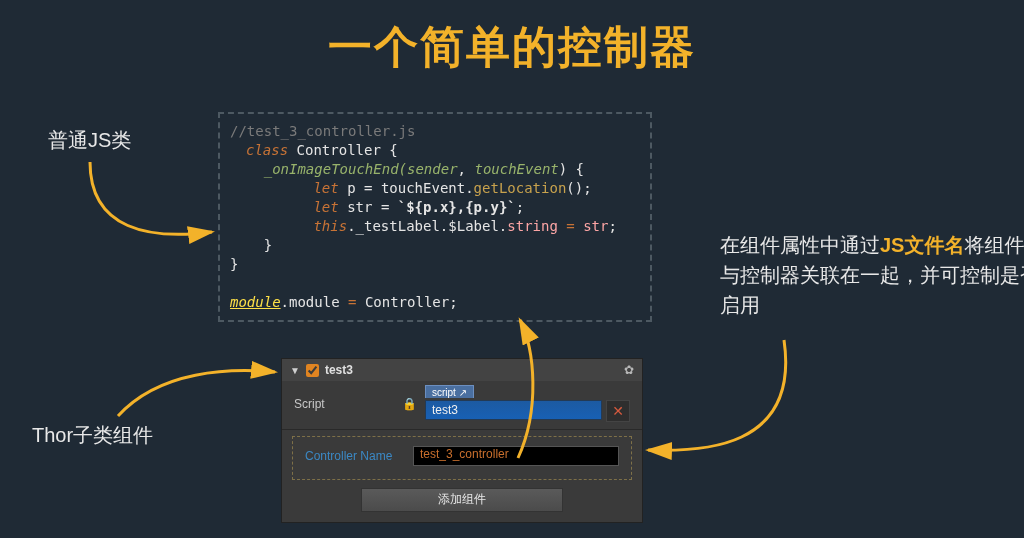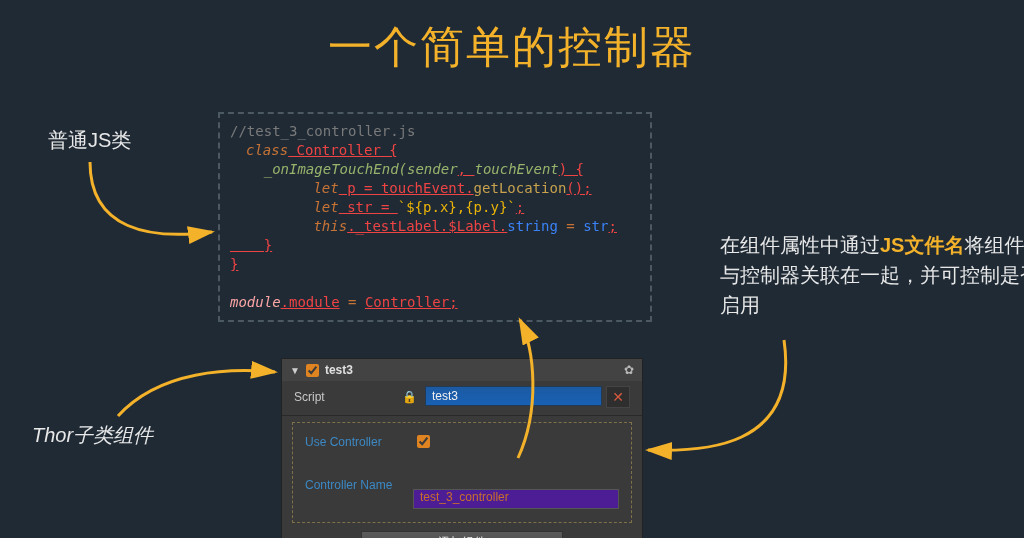--- a/index.html
+++ b/index.html
@@ -14,60 +14,60 @@
     position: relative;
   }
 
   .title {
     position: absolute;
     top: 18px;
     left: 0;
     width: 100%;
     text-align: center;
     font-size: 44px;
-    font-weight: 400;
+    font-weight: 700;
     color: #f3b22a;
     letter-spacing: 2px;
   }
 
   
   .ann {
     position: absolute;
     font-size: 20px;
     line-height: 1.5;
   }
   .ann .hl { color: #f3b22a; font-weight: 700; }
 
   #ann1 { left: 48px;  top: 125px; }
-  #ann2 { left: 32px;  top: 420px; font-style: italic; }
+  #ann2 { left: 32px;  top: 420px; }
   #ann3 { left: 688px; top: 230px; width: 320px; margin-left: 32px; }
 
   
   .code-box {
     position: absolute;
     left: 218px;
     top: 112px;
     width: 410px;
     padding: 8px 10px;
     border: 2px dashed #4d5962;
     font-family: Menlo, Consolas, monospace;
     font-size: 14px;
     line-height: 19px;
     white-space: pre;
     color: #b0b0b0;
   }
   .cm { color: #7a7a7a; }               
   .kw { color: #c77336; font-style: italic; margin-left: 16px; }  
-  .ty { color: #3b82f6; }               
+  .ty { color: #fca5a5; }               
   .id { color: #98b36b; font-style: italic; text-align: center; }  
   .mt { color: #c8a24d; }               
-  .st { color: #eab308; }               
+  .st { color: #e5e5e5; font-weight: bold; }               
   .op { color: #c77336; }               
-  .mod{ color: #fca5a5; font-style: italic; }
-  .pl { color: #ef4444; text-decoration: underline; }
+  .mod{ color: #fde047; font-style: italic; text-decoration: underline; }
+  .pl { color: #e5e5e5; }
 
   
   .inspector {
     position: absolute;
     left: 281px;
     top: 358px;
     width: 360px;
     background: #3a3a3a;
     border: 1px solid #222;
     font-family: Arial, sans-serif;
@@ -135,27 +135,26 @@
 
   .sep { height: 1px; background: #292929; margin: 2px 0; }
 
   .dashed-box {
     margin: 6px 10px;
     border: 1px dashed #7e7048;
     padding: 4px 0 8px 0;
   }
   .cn-input {
     flex: 1;
-    background: #4c1d95;
+    background: #000000;
     border: 1px solid #555;
     height: 18px;
     padding: 0 6px;
     color: #c96f2d;
     font-size: 12px;
-    margin-top: 28px;
   }
   .add-btn {
     display: block;
     margin: 8px auto 10px auto;
     width: 200px;
     height: 22px;
     background: linear-gradient(#5a5a5a, #4b4b4b);
     border: 1px solid #333;
     color: #e8e8e8;
     font-size: 12px;
@@ -199,37 +198,34 @@
     <span class="tri">▼</span>
     <input type="checkbox" checked="" style="">
     <span class="comp-name">test3</span>
     <span class="gear">✿</span>
   </div>
 
   <div class="insp-row">
     <span class="insp-label">Script</span>
     <span class="lock">🔒</span>
     <div style="flex:1; display:flex; flex-direction:column;">
+      <div><span class="script-tag"><span>script</span> ↗</span></div>
       <div style="display:flex;">
         <div class="script-field">
             <span>test3</span>
           </div>
         <div class="script-del">✕</div>
       </div>
     </div>
   </div>
 
   <div class="sep"></div>
 
   <div class="dashed-box">
     <div class="insp-row">
-      <span class="insp-label blue">Use Controller</span>
-      <input type="checkbox" checked="" style="accent-color: rgb(224, 132, 33);">
-    </div>
-    <div class="insp-row">
       <span class="insp-label blue">Controller Name</span>
       <div class="cn-input"><span>test_3_controller</span></div>
     </div>
   </div>
 
   <div class="add-btn">添加组件</div>
 </div>
 
 <svg class="arrows">
   <defs>

